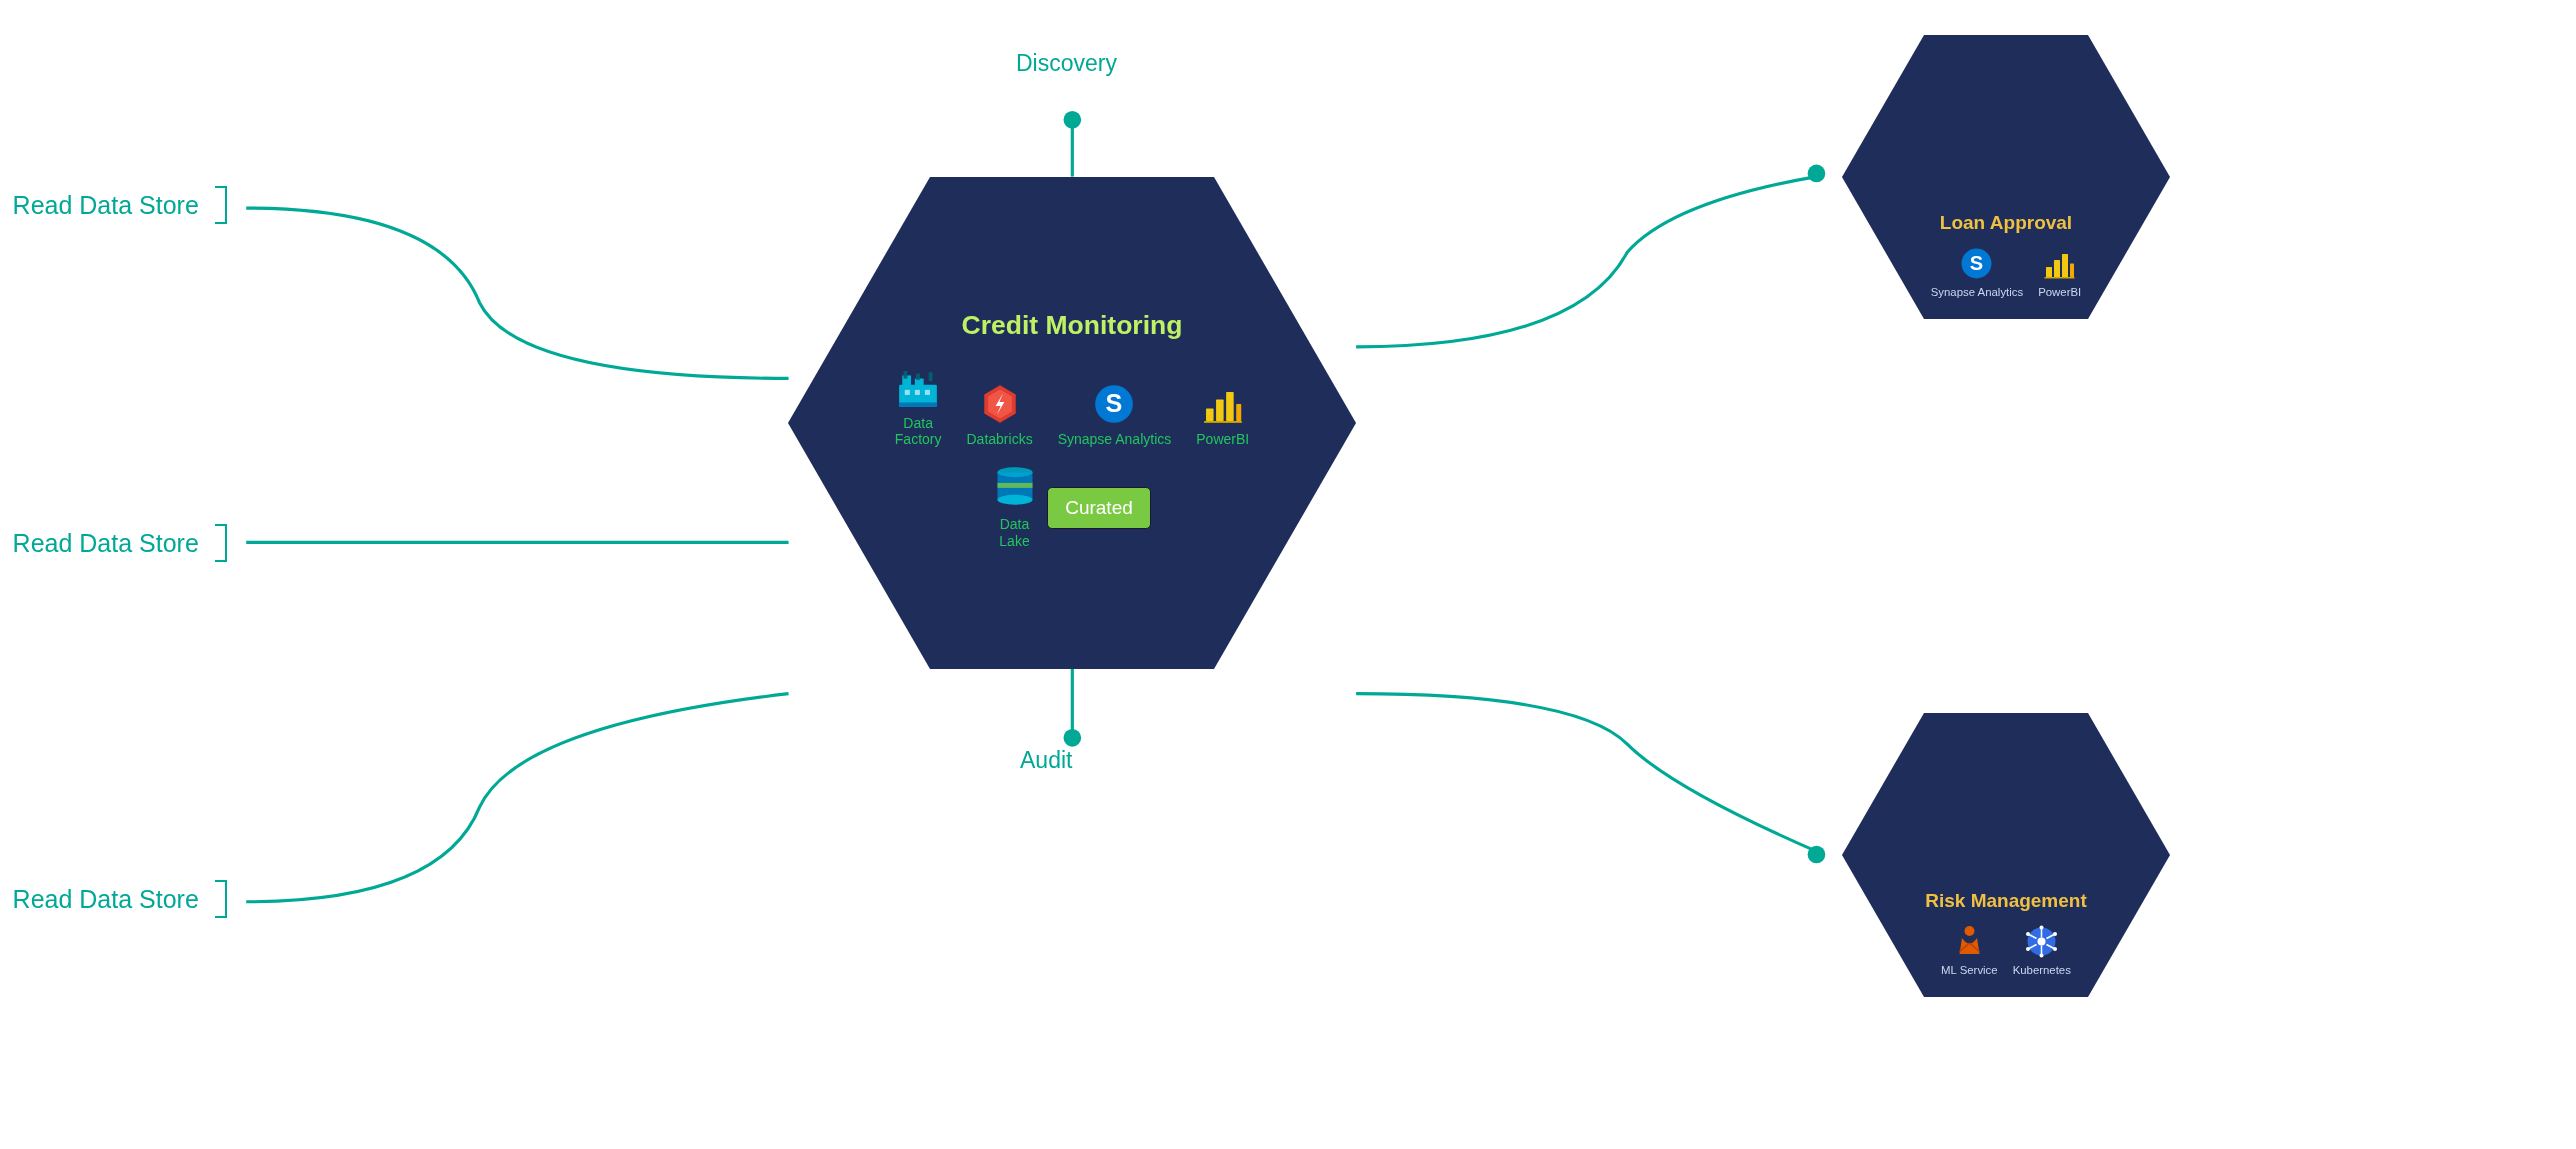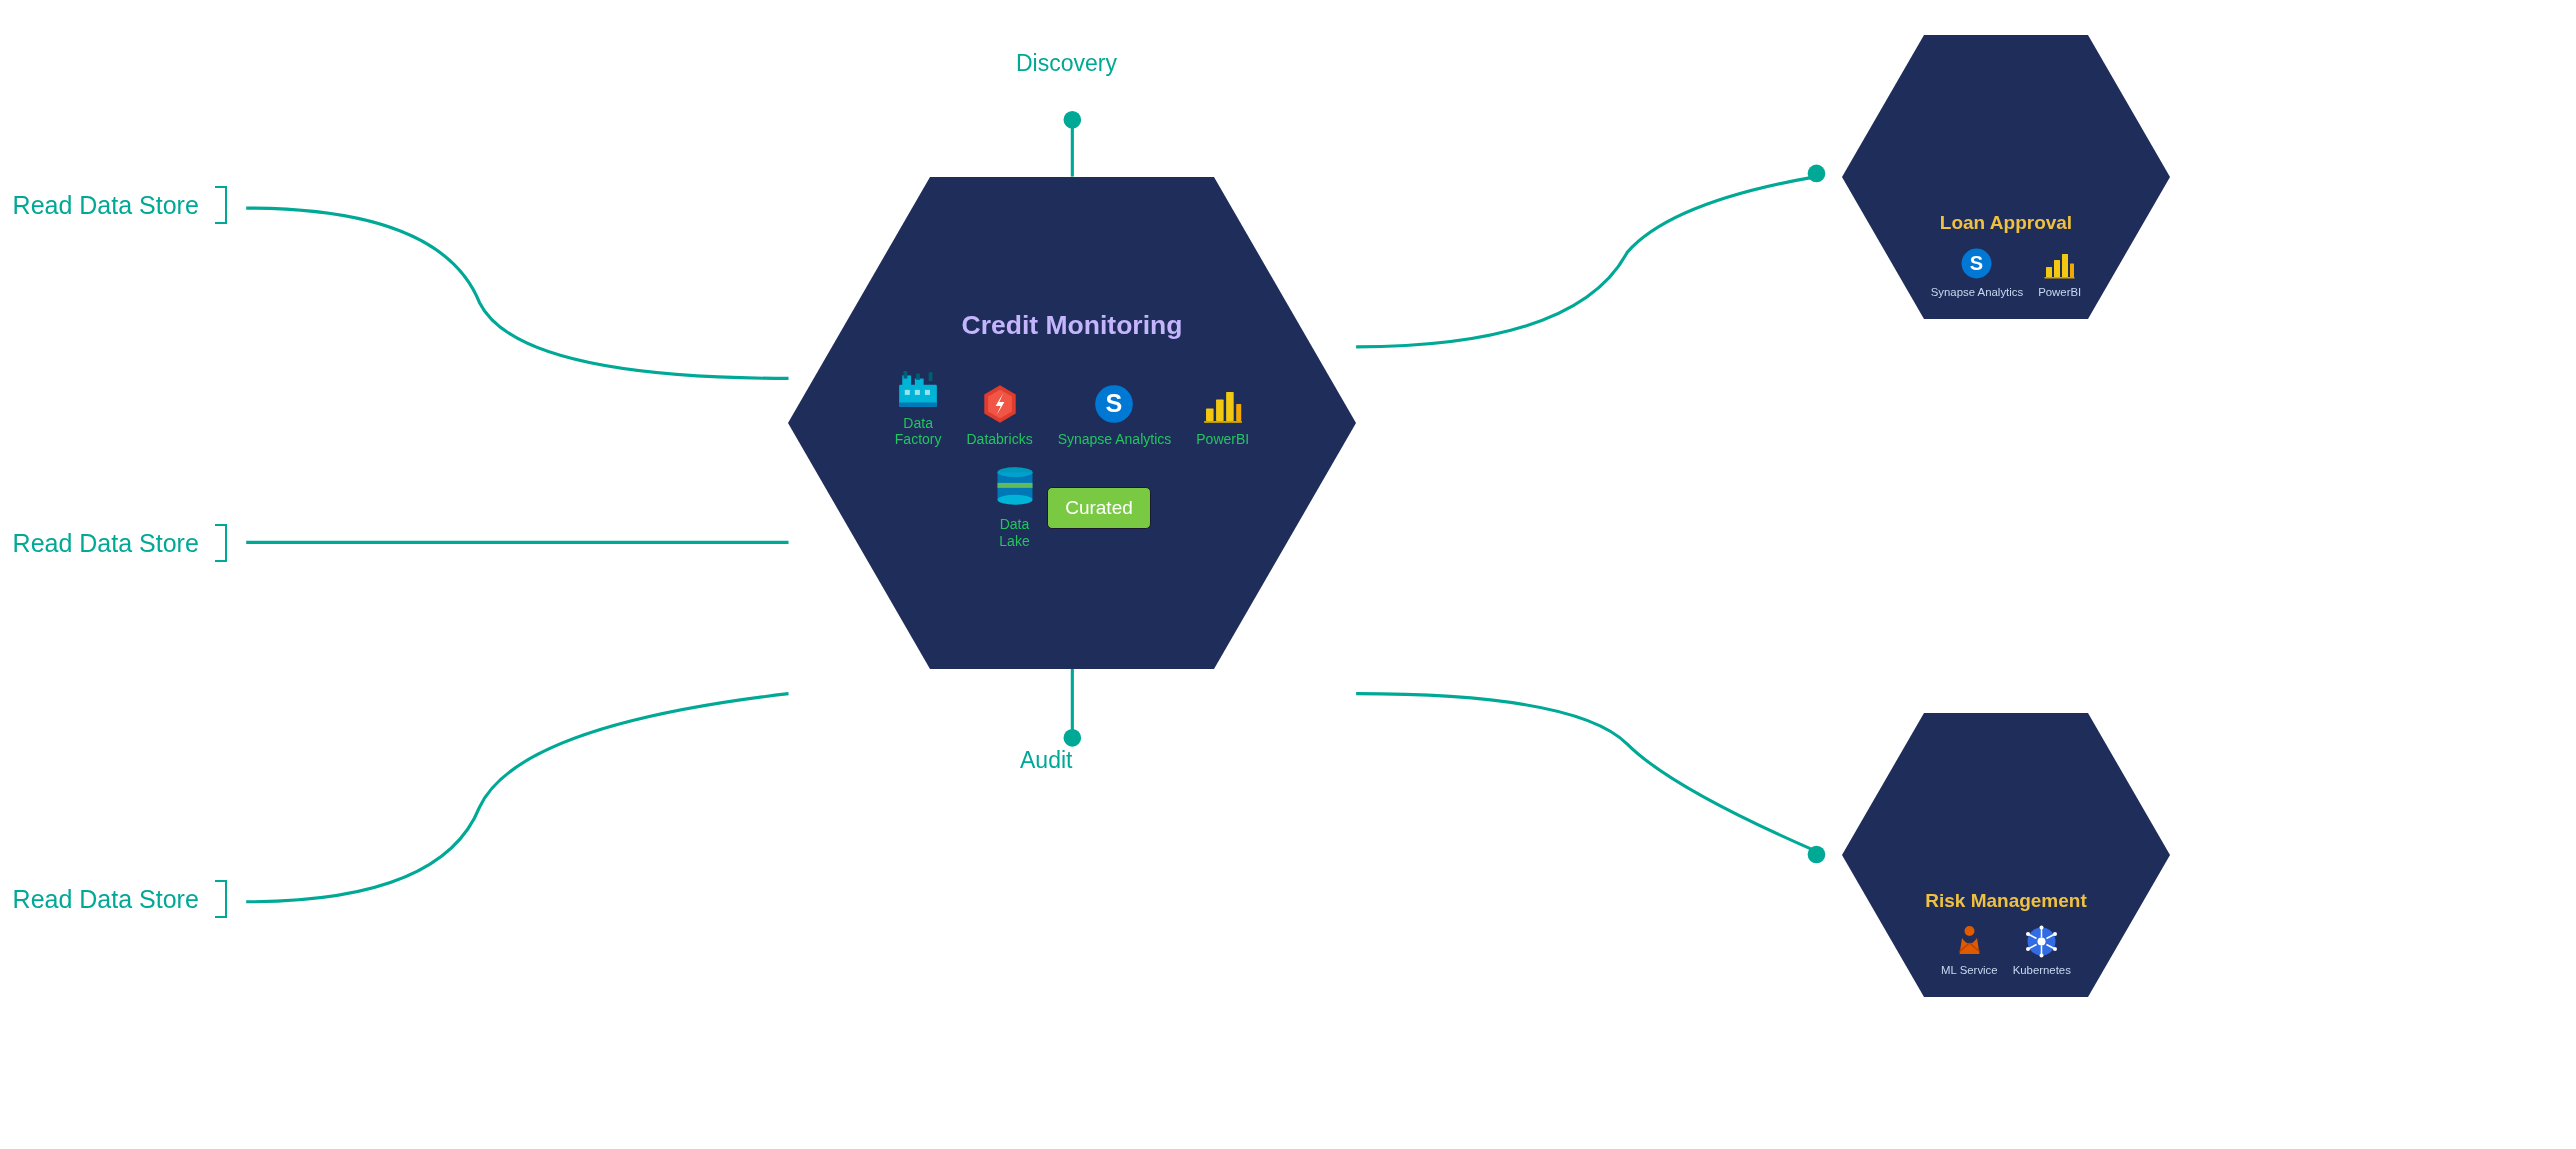--- a/index.html
+++ b/index.html
@@ -41,21 +41,21 @@
       background: #1e2d5a;
       clip-path: polygon(25% 0%, 75% 0%, 100% 50%, 75% 100%, 25% 100%, 0% 50%);
       display: flex;
       flex-direction: column;
       align-items: center;
       justify-content: center;
       padding: 38px 63px 25px 63px;
     }
 
     .hex-title {
-      color: #c4b5fd;
+      color: #bef264;
       font-size: 26.5px;
       font-weight: 600;
       margin-bottom: 25px;
       text-align: center;
     }
 
     .hex-icons-row {
       display: flex;
       flex-direction: row;
       align-items: flex-end;

